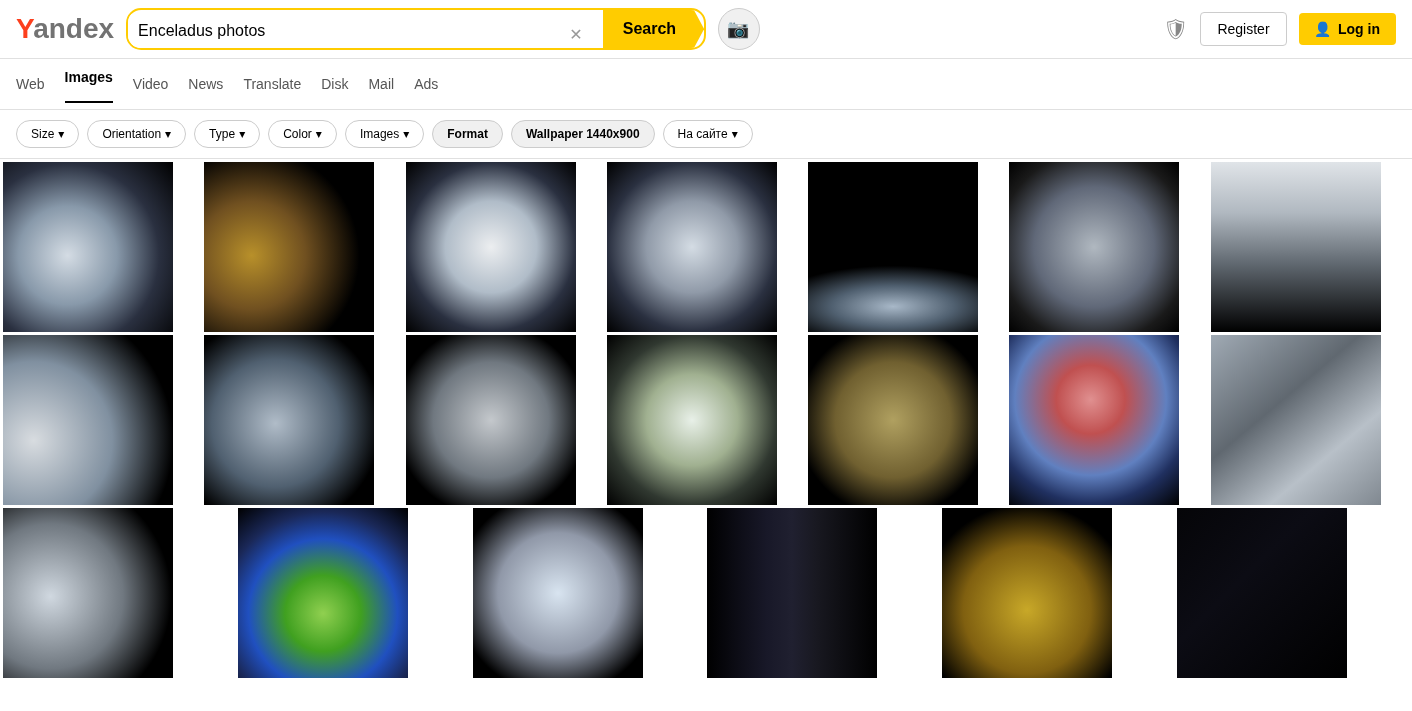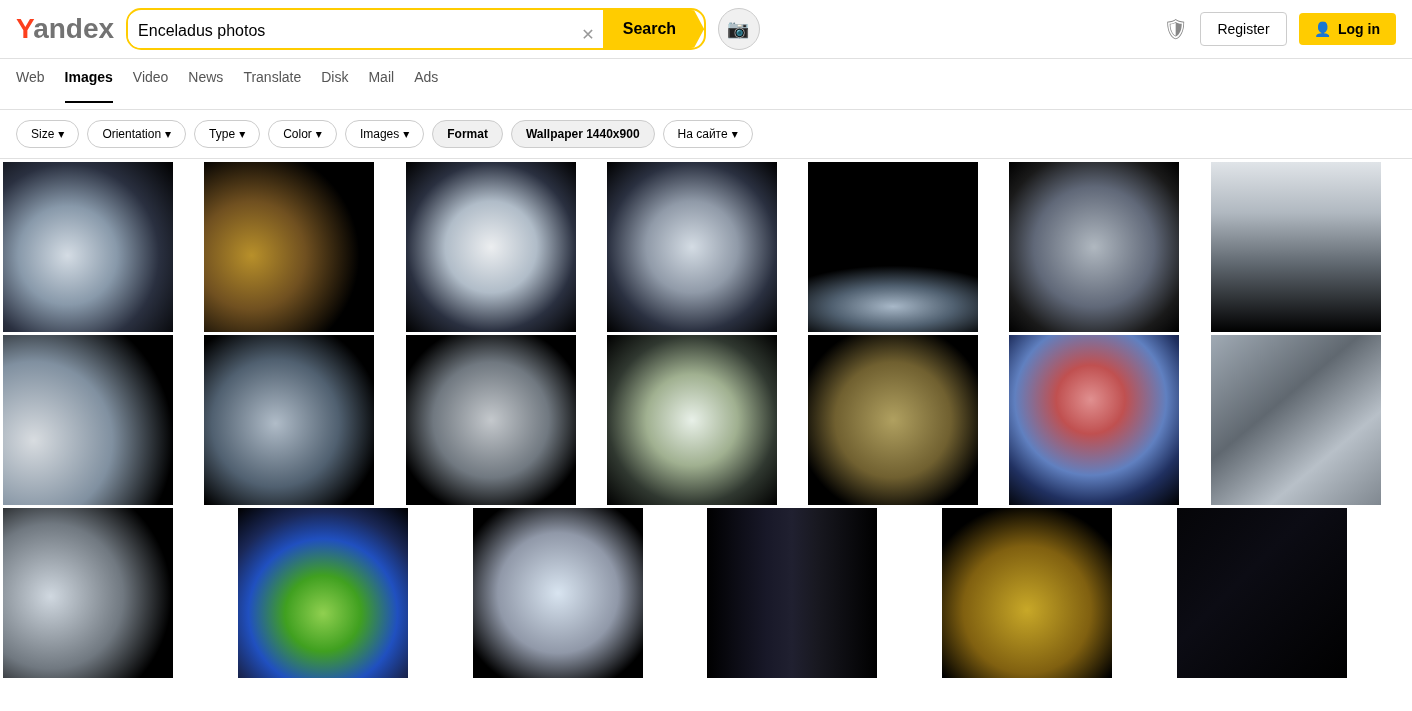--- a/index.html
+++ b/index.html
@@ -49,20 +49,21 @@
     .search-btn {
       background: #ffcc00;
       border: none;
       cursor: pointer;
       padding: 10px 20px;
       font-size: 16px;
       font-weight: bold;
       color: #000;
       clip-path: polygon(0 0, 90% 0, 100% 50%, 90% 100%, 0 100%);
       padding-right: 28px;
+      margin-left: 12px;
     }
     .camera-btn {
       background: #f0f0f0;
       border: 1px solid #ccc;
       border-radius: 50%;
       width: 42px;
       height: 42px;
       cursor: pointer;
       display: flex;
       align-items: center;
@@ -101,20 +102,21 @@
       font-size: 14px;
       font-weight: bold;
       display: flex;
       align-items: center;
       gap: 6px;
     }
 
     
     .nav {
       display: flex;
+      align-items: center;
       padding: 6px 16px;
       gap: 20px;
       border-bottom: 1px solid #e0e0e0;
     }
     .nav-item {
       font-size: 14px;
       color: #555;
       text-decoration: none;
       cursor: pointer;
       padding: 4px 0;

